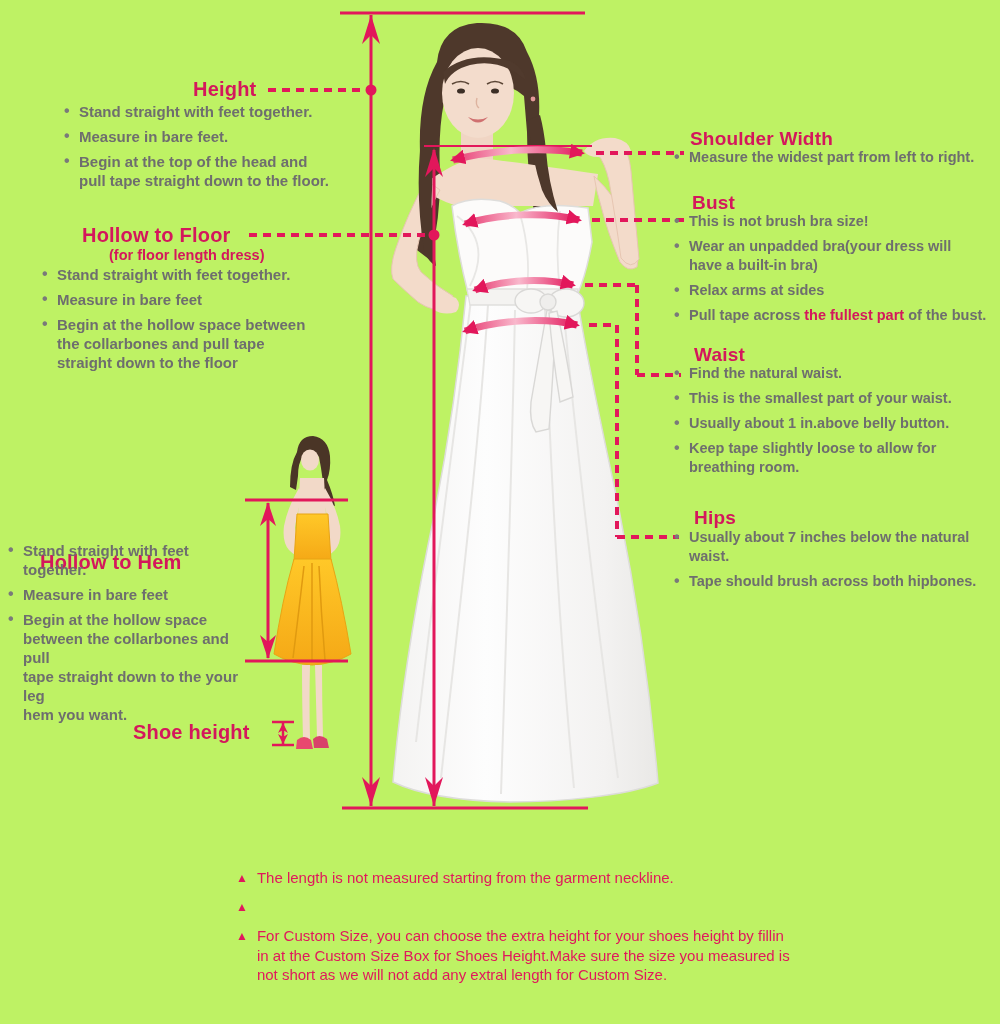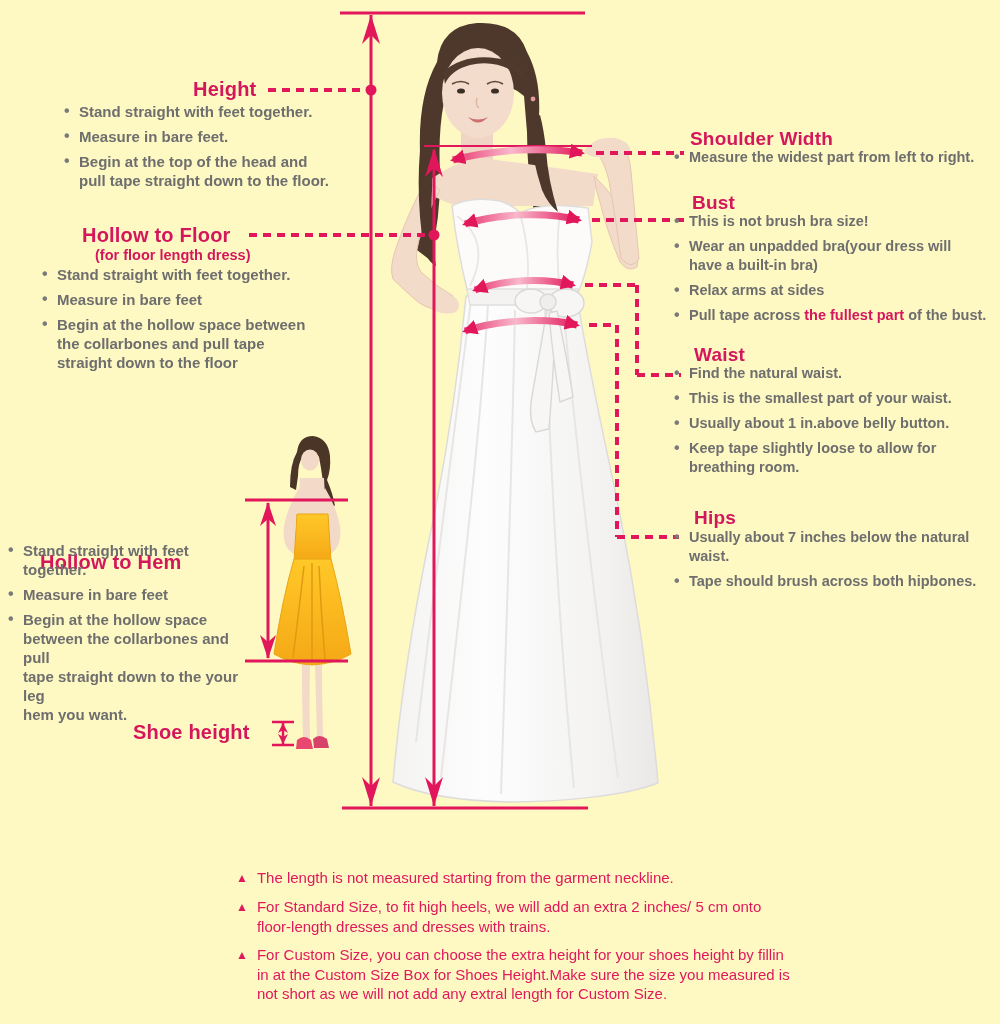--- a/index.html
+++ b/index.html
@@ -1,16 +1,16 @@
 <!DOCTYPE html>
 <html><head>
 <meta charset="utf-8">
 <style>
   html,body{margin:0;padding:0;background:#fff;font-family:"Liberation Sans",sans-serif;}
-  .stage{position:relative;width:1000px;height:1024px;background:#fef9c3;overflow:hidden;}
+  .stage{position:relative;width:1000px;height:1024px;background:#bef264;overflow:hidden;}
 
   .title{position:absolute;color:#D4175C;font-weight:bold;font-size:20px;white-space:nowrap;letter-spacing:.2px;}
   .title.rt{font-size:19px;}
   .subtitle{position:absolute;color:#D4175C;font-weight:bold;font-size:14.5px;white-space:nowrap;}
 
   ul.meas{position:absolute;list-style:none;margin:0;padding:0;color:#6E6E6E;font-size:15px;line-height:19px;}
   ul.meas.rt{font-size:14.5px;}
   ul.meas li{position:relative;padding-left:17px;margin-bottom:6px;font-weight:bold;}
   ul.meas li::before{content:"\2022";position:absolute;left:2px;top:-1px;color:#7a7a7a;font-size:16px;}
   .bt{white-space:pre-line;}
@@ -181,21 +181,21 @@
 
   <div class="title" style="left:193px;top:78px;">Height</div>
   <ul class="meas" style="left:62px;top:102px;width:268px;">
     <li><span class="bt">Stand straight with feet together.</span></li>
     <li><span class="bt">Measure in bare feet.</span></li>
     <li><span class="bt">Begin at the top of the head and
 pull tape straight down to the floor.</span></li>
   </ul>
 
   <div class="title" style="left:82px;top:224px;">Hollow to Floor</div>
-  <div class="subtitle" style="left:95px;top:247px;">(for floor length dress)</div>
+  <div class="subtitle" style="left:109px;top:247px;">(for floor length dress)</div>
   <ul class="meas" style="left:40px;top:265px;width:290px;">
     <li><span class="bt">Stand straight with feet together.</span></li>
     <li><span class="bt">Measure in bare feet</span></li>
     <li><span class="bt">Begin at the hollow space between
 the collarbones and pull tape
 straight down to the floor</span></li>
   </ul>
 
   <div class="title" style="left:40px;top:513px;margin-top:38px;">Hollow to Hem</div>
   <ul class="meas" style="left:6px;top:541px;width:252px;">
@@ -240,22 +240,20 @@
     <li><span class="bt">Tape should brush across both hipbones.</span></li>
   </ul>
 
   <div class="notes">
     <div class="note">
       <span class="tri">▲</span>
       <span class="nt">The length is not measured starting from the garment neckline.</span>
     </div>
     <div class="note">
       <span class="tri">▲</span>
-      <span class="nt">For Standard Size, to fit high heels, we will add an extra 2 inches/ 5  cm onto
-floor-length dresses and dresses with trains.</span>
     </div>
     <div class="note">
       <span class="tri">▲</span>
       <span class="nt">For Custom Size, you can choose the extra height for your shoes height by fillin
 in at the Custom Size Box for Shoes Height.Make sure the size you measured is
 not short as we will not add any extral length for Custom Size.</span>
     </div>
   </div>
 
 </div>

